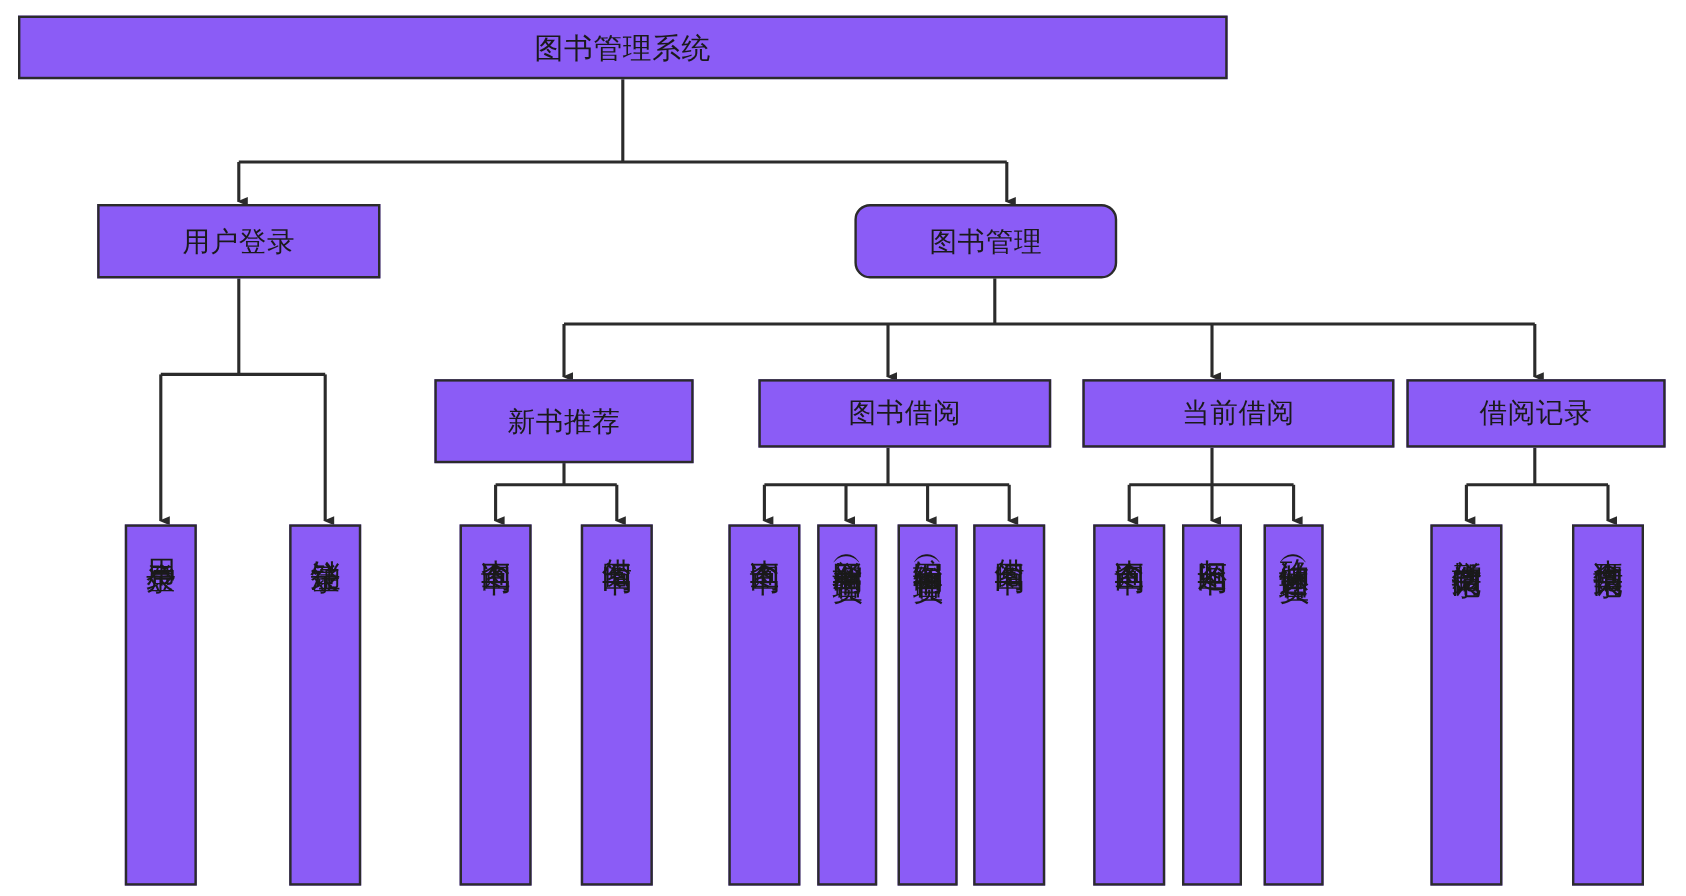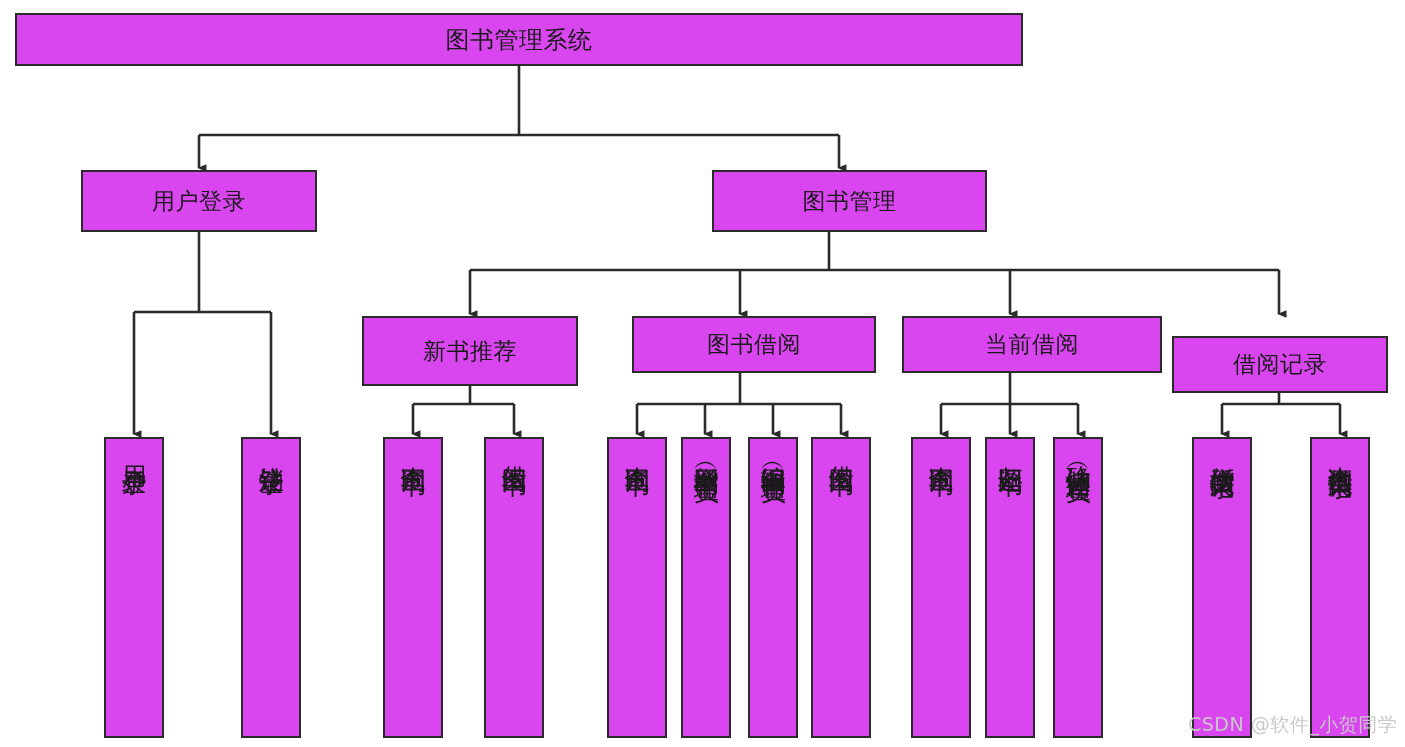--- a/index.html
+++ b/index.html
@@ -24,21 +24,21 @@
     position: absolute;
     left: 0;
     top: 0;
     width: 1405px;
     height: 747px;
     pointer-events: none;
   }
   .node {
     position: absolute;
     box-sizing: border-box;
-    background: #d946ef;
+    background: #8b5cf6;
     border: 2.5px solid #2b2b2b;
     display: flex;
     align-items: center;
     justify-content: center;
     color: #1a1a1a;
   }
   .node-h {
     font-size: 23px;
     letter-spacing: 0.5px;
     white-space: nowrap;
@@ -123,34 +123,34 @@
     </g>
   </svg>
 
   <div class="node node-h node-root" style="left:15px; top:13px; width:1008px; height:53px;">
     <span class="node-label">图书管理系统</span>
   </div>
 
   <div class="node node-h" style="left:81px; top:170px; width:236px; height:62px;">
     <span class="node-label">用户登录</span>
   </div>
-  <div class="node node-h" style="left:712px; top:170px; width:275px; height:62px;">
+  <div class="node node-h" style="left:712px; top:170px; width:219px; height:62px;border-radius:13px;">
     <span class="node-label">图书管理</span>
   </div>
 
   <div class="node node-h" style="left:362px; top:316px; width:216px; height:70px;">
     <span class="node-label">新书推荐</span>
   </div>
   <div class="node node-h" style="left:632px; top:316px; width:244px; height:57px;">
     <span class="node-label">图书借阅</span>
   </div>
   <div class="node node-h" style="left:902px; top:316px; width:260px; height:57px;">
     <span class="node-label">当前借阅</span>
   </div>
-  <div class="node node-h" style="left:1172px; top:316px; width:216px; height:57px;margin-top:20px;">
+  <div class="node node-h" style="left:1172px; top:316px; width:216px; height:57px;">
     <span class="node-label">借阅记录</span>
   </div>
 
   <div class="node node-leaf" style="left:104px; top:437px; width:60px; height:301px;">
     <span class="node-label">用户登录</span>
   </div>
   <div class="node node-leaf" style="left:241px; top:437px; width:60px; height:301px;">
     <span class="node-label">注销登录</span>
   </div>
 
@@ -184,15 +184,14 @@
     <span class="node-label">确认归还（管理员）</span>
   </div>
 
   <div class="node node-leaf" style="left:1192px; top:437px; width:60px; height:301px;">
     <span class="node-label">新增借阅记录</span>
   </div>
   <div class="node node-leaf" style="left:1310px; top:437px; width:60px; height:301px;">
     <span class="node-label">查询借阅记录</span>
   </div>
 
-  <div class="watermark">CSDN @软件_小贺同学</div>
 
 </div>
 
 </body></html>

